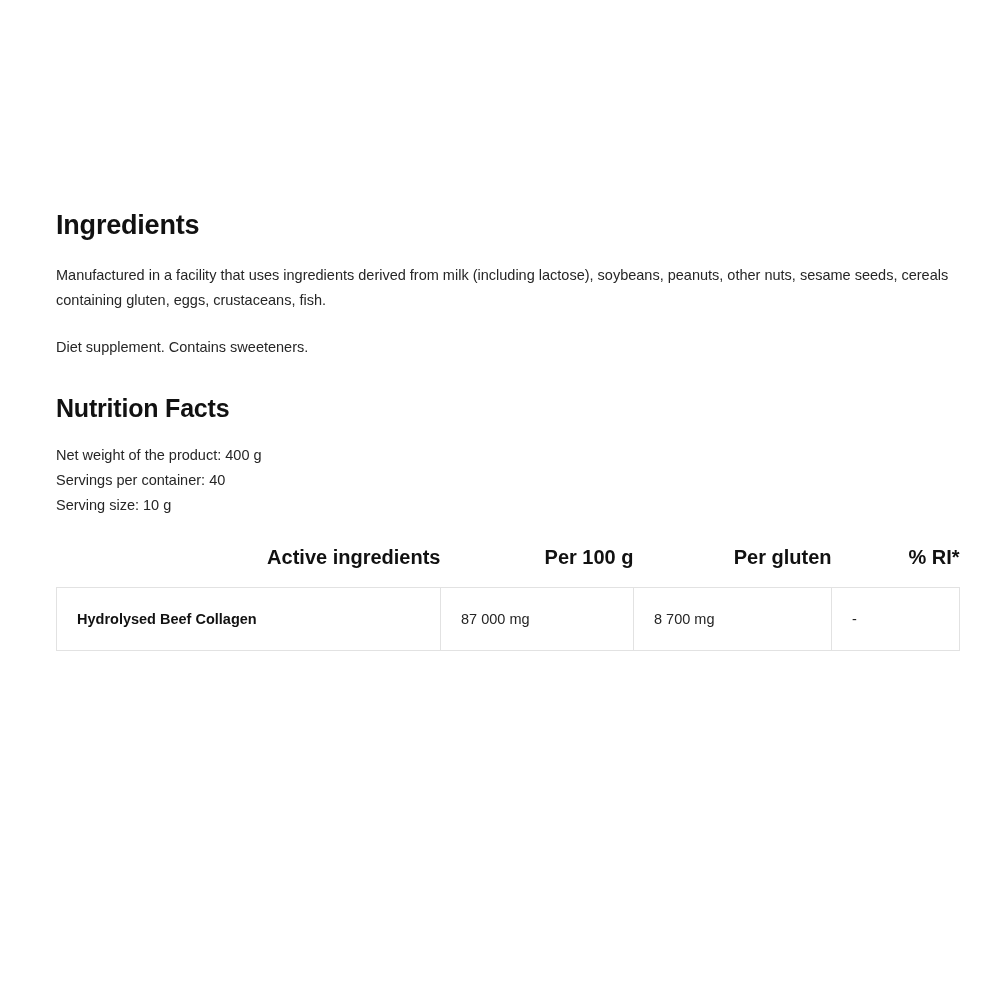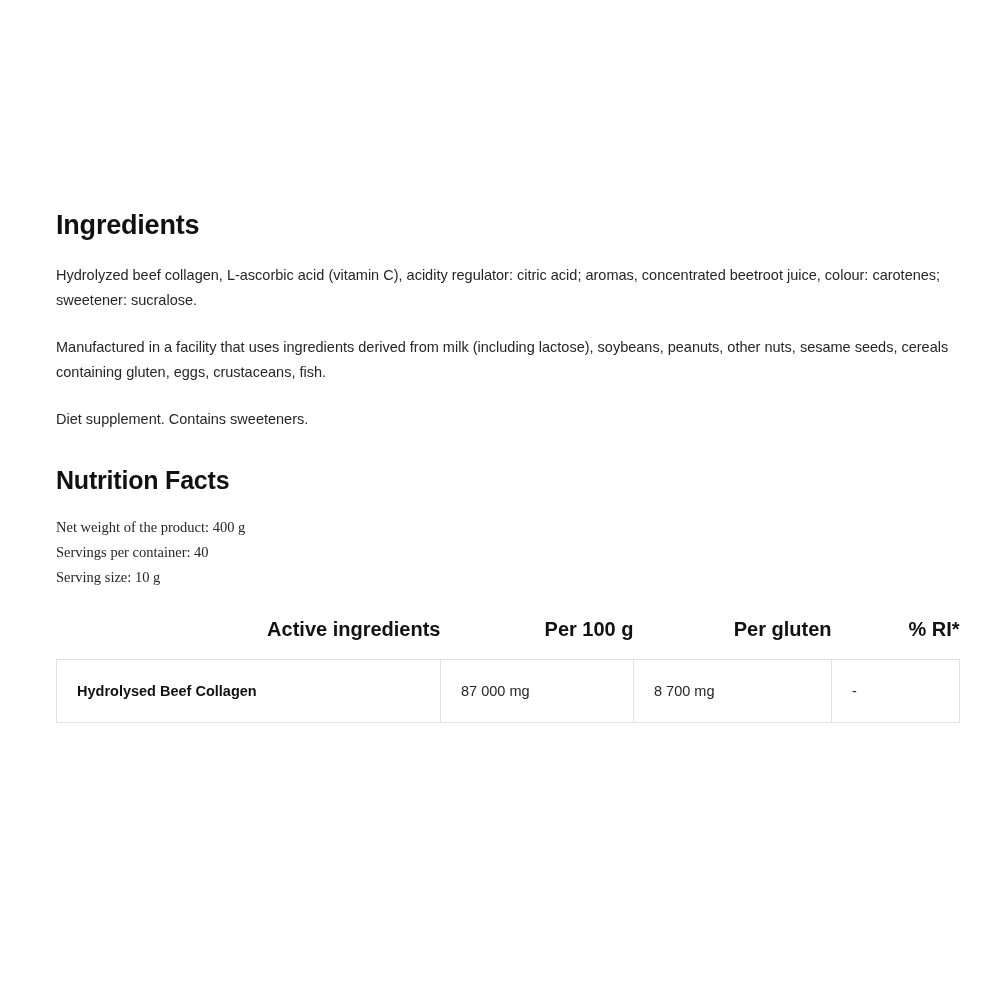--- a/index.html
+++ b/index.html
@@ -41,21 +41,20 @@
     line-height: 25px;
     margin: 0 0 22px 0;
     color: #262626;
     max-width: 900px;
   }
   p.body-text:last-of-type {
     margin-bottom: 0;
   }
   .facts-lines {
     margin: 0 0 22px 0;
-    font-family: Liberation Serif, serif;
   }
   .facts-lines div {
     font-size: 14.5px;
     line-height: 25px;
     color: #262626;
   }
   table.nutrition {
     width: 903px;
     border-collapse: collapse;
     table-layout: fixed;
@@ -93,21 +92,20 @@
     border-right: 1px solid #e2e2e2;
   }
 </style>
 </head>
 <body>
 
 <div class="page">
 
   <h1 class="section-title">Ingredients</h1>
 
-  <p class="body-text">Hydrolyzed beef collagen, L-ascorbic acid (vitamin C), acidity regulator: citric acid; aromas, concentrated beetroot juice, colour: carotenes; sweetener: sucralose.</p>
   <p class="body-text">Manufactured in a facility that uses ingredients derived from milk (including lactose), soybeans, peanuts, other nuts, sesame seeds, cereals containing gluten, eggs, crustaceans, fish.</p>
   <p class="body-text">Diet supplement. Contains sweeteners.</p>
 
   <h2 class="section-title">Nutrition Facts</h2>
 
   <div class="facts-lines">
     <div>Net weight of the product: 400 g</div>
     <div>Servings per container: 40</div>
     <div>Serving size: 10 g</div>
   </div>

